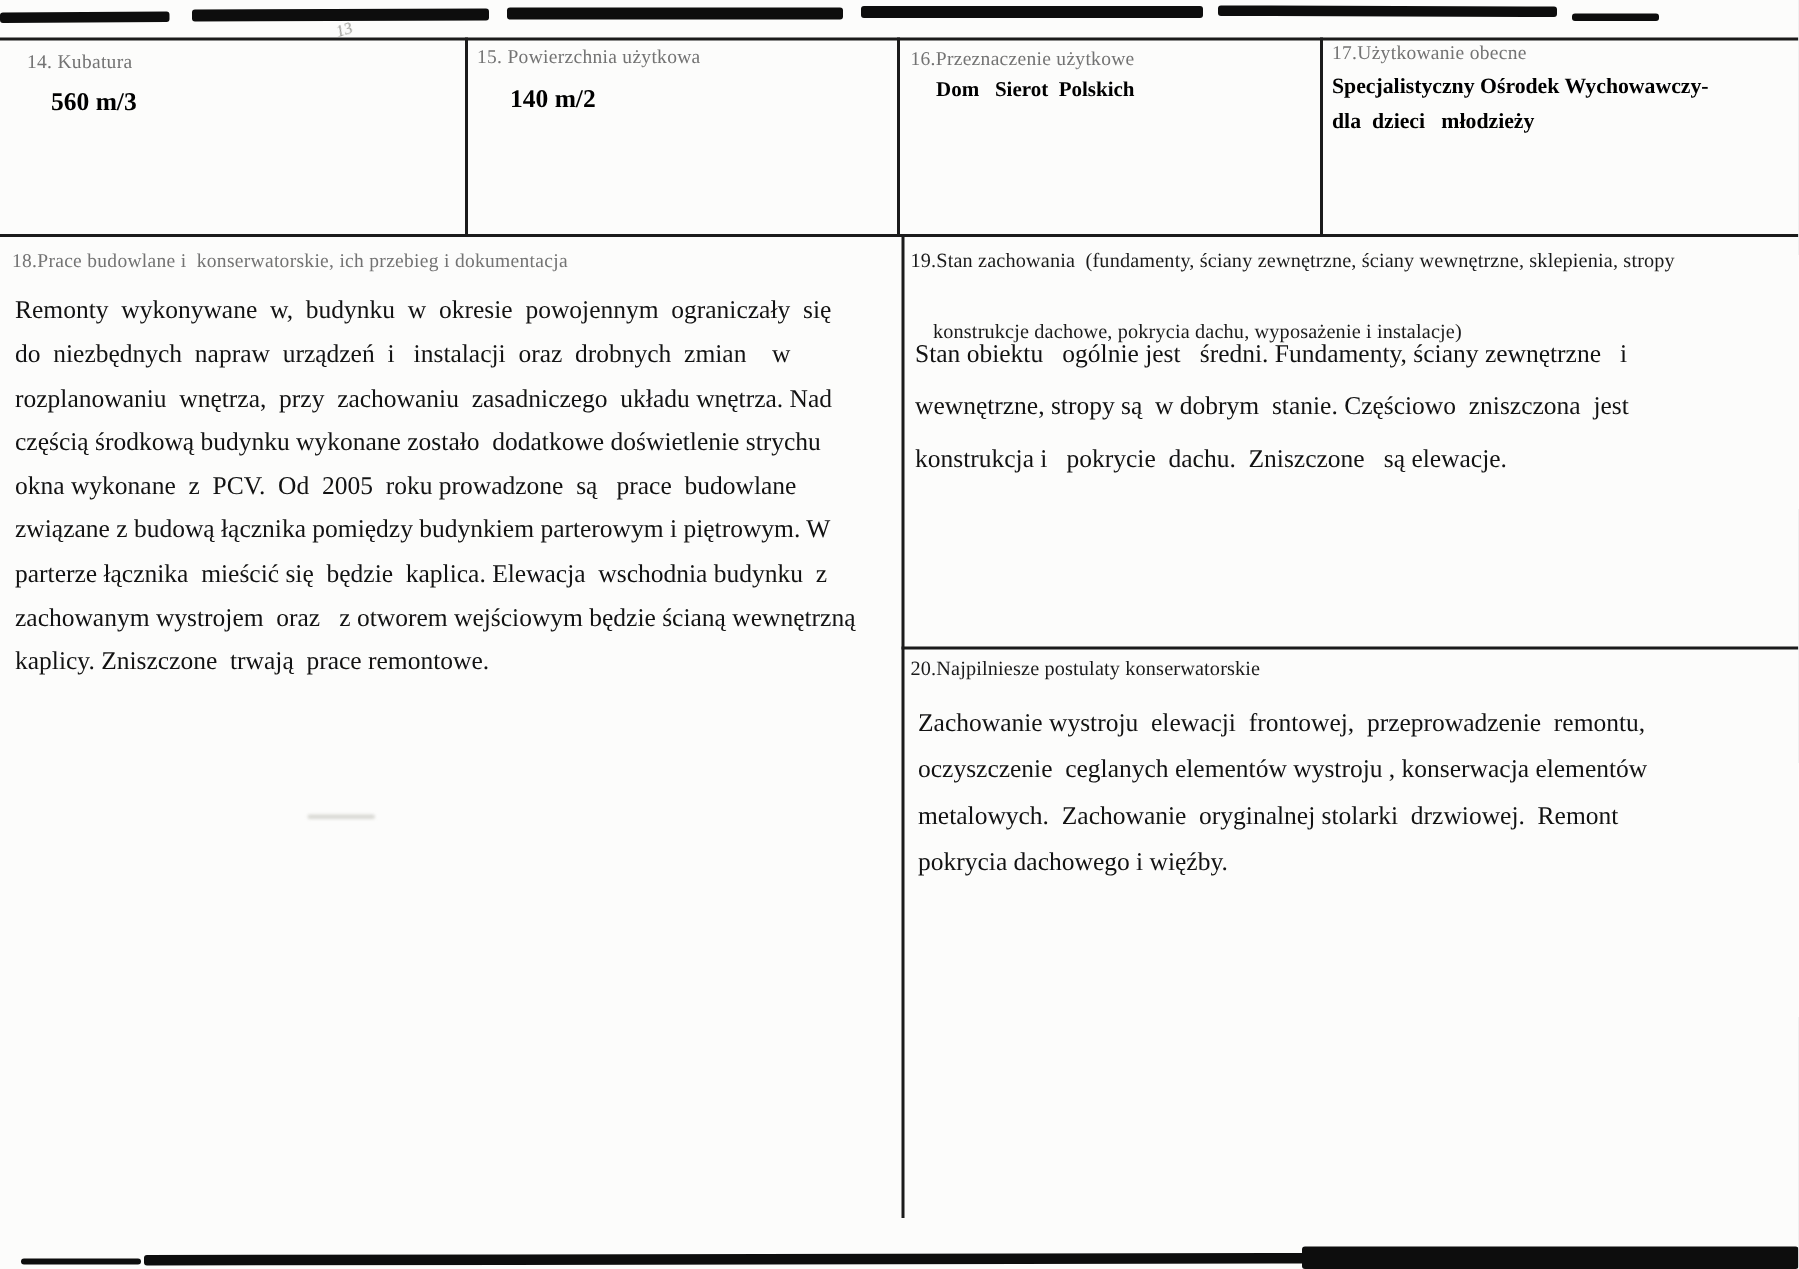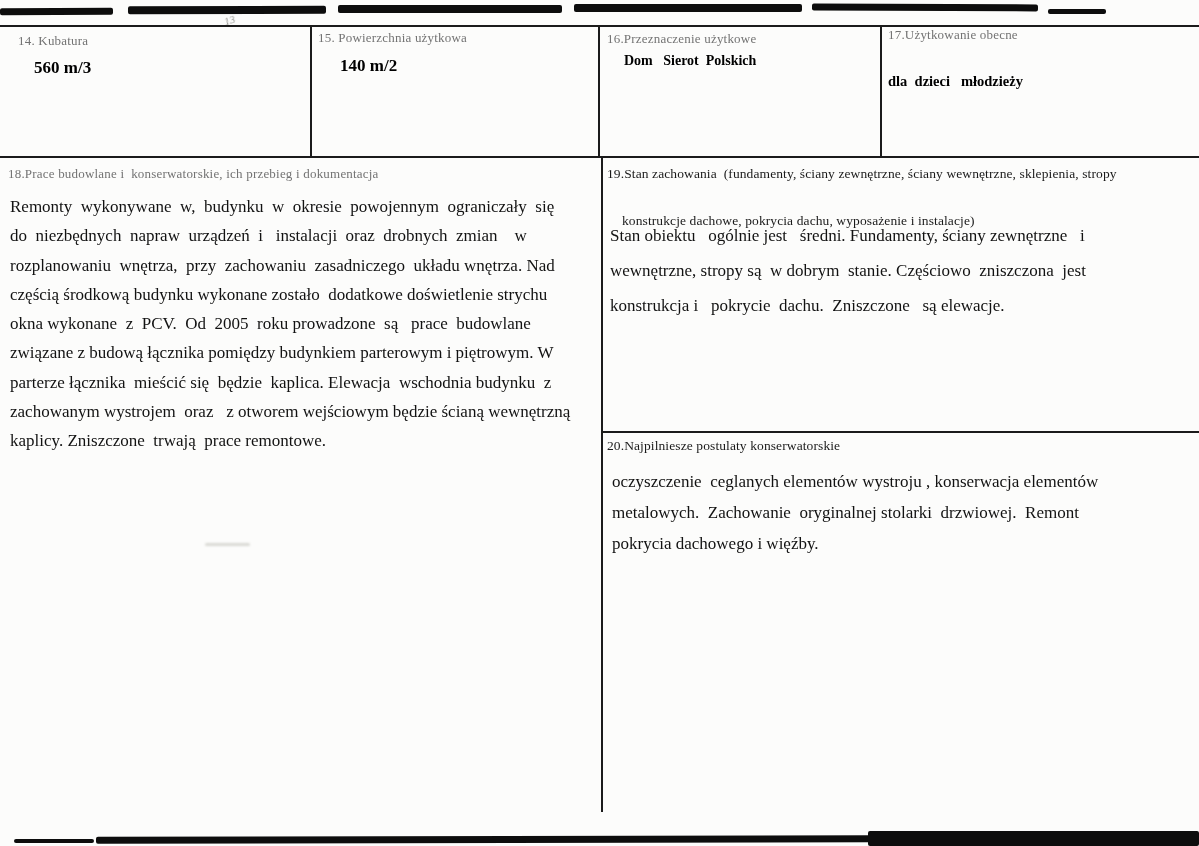--- a/index.html
+++ b/index.html
@@ -106,20 +106,21 @@
   <div class="label" style="left:18px; top:33px;">14. Kubatura</div>
   <div class="value-bold" style="left:34px; top:58px; font-size:17px;">560 m/3</div>
 
   <div class="label" style="left:318px; top:30px;">15. Powierzchnia użytkowa</div>
   <div class="value-bold" style="left:340px; top:56px; font-size:17px;">140 m/2</div>
 
   <div class="label" style="left:607px; top:31px;">16.Przeznaczenie użytkowe</div>
   <div class="value-bold" style="left:624px; top:53px; font-size:14px;">Dom   Sierot  Polskich</div>
 
   <div class="label" style="left:888px; top:27px;">17.Użytkowanie obecne</div>
+  <div class="value-bold" style="left:888px; top:50px; font-size:14.5px;">Specjalistyczny Ośrodek Wychowawczy-</div>
   <div class="value-bold" style="left:888px; top:73px; font-size:14.5px;">dla  dzieci   młodzieży</div>
 
   <div class="label" style="left:8px; top:166px;">18.Prace budowlane i  konserwatorskie, ich przebieg i dokumentacja</div>
   <div class="bodytext body-18" style="left:10px; top:192px; width:588px;">
       <div class="tline">Remonty  wykonywane  w,  budynku  w  okresie  powojennym  ograniczały  się</div>
       <div class="tline">do  niezbędnych  napraw  urządzeń  i   instalacji  oraz  drobnych  zmian    w</div>
       <div class="tline">rozplanowaniu  wnętrza,  przy  zachowaniu  zasadniczego  układu wnętrza. Nad</div>
       <div class="tline">częścią środkową budynku wykonane zostało  dodatkowe doświetlenie strychu</div>
       <div class="tline">okna wykonane  z  PCV.  Od  2005  roku prowadzone  są   prace  budowlane</div>
       <div class="tline">związane z budową łącznika pomiędzy budynkiem parterowym i piętrowym. W</div>
@@ -131,18 +132,19 @@
   <div class="label-sm" style="left:607px; top:166px;">19.Stan zachowania  (fundamenty, ściany zewnętrzne, ściany wewnętrzne, sklepienia, stropy</div>
   <div class="label-sm" style="left:622px; top:190px;margin-top:23px;">konstrukcje dachowe, pokrycia dachu, wyposażenie i instalacje)</div>
   <div class="bodytext body-19" style="left:610px; top:218px; width:575px;">
       <div class="tline">Stan obiektu   ogólnie jest   średni. Fundamenty, ściany zewnętrzne   i</div>
       <div class="tline">wewnętrzne, stropy są  w dobrym  stanie. Częściowo  zniszczona  jest</div>
       <div class="tline">konstrukcja i   pokrycie  dachu.  Zniszczone   są elewacje.</div>
     </div>
 
   <div class="label-sm" style="left:607px; top:438px;">20.Najpilniesze postulaty konserwatorskie</div>
   <div class="bodytext body-20" style="left:612px; top:466px; width:570px;">
+      <div class="tline">Zachowanie wystroju  elewacji  frontowej,  przeprowadzenie  remontu,</div>
       <div class="tline">oczyszczenie  ceglanych elementów wystroju , konserwacja elementów</div>
       <div class="tline">metalowych.  Zachowanie  oryginalnej stolarki  drzwiowej.  Remont</div>
       <div class="tline">pokrycia dachowego i więźby.</div>
     </div>
 
 </div>
 
 </body></html>

